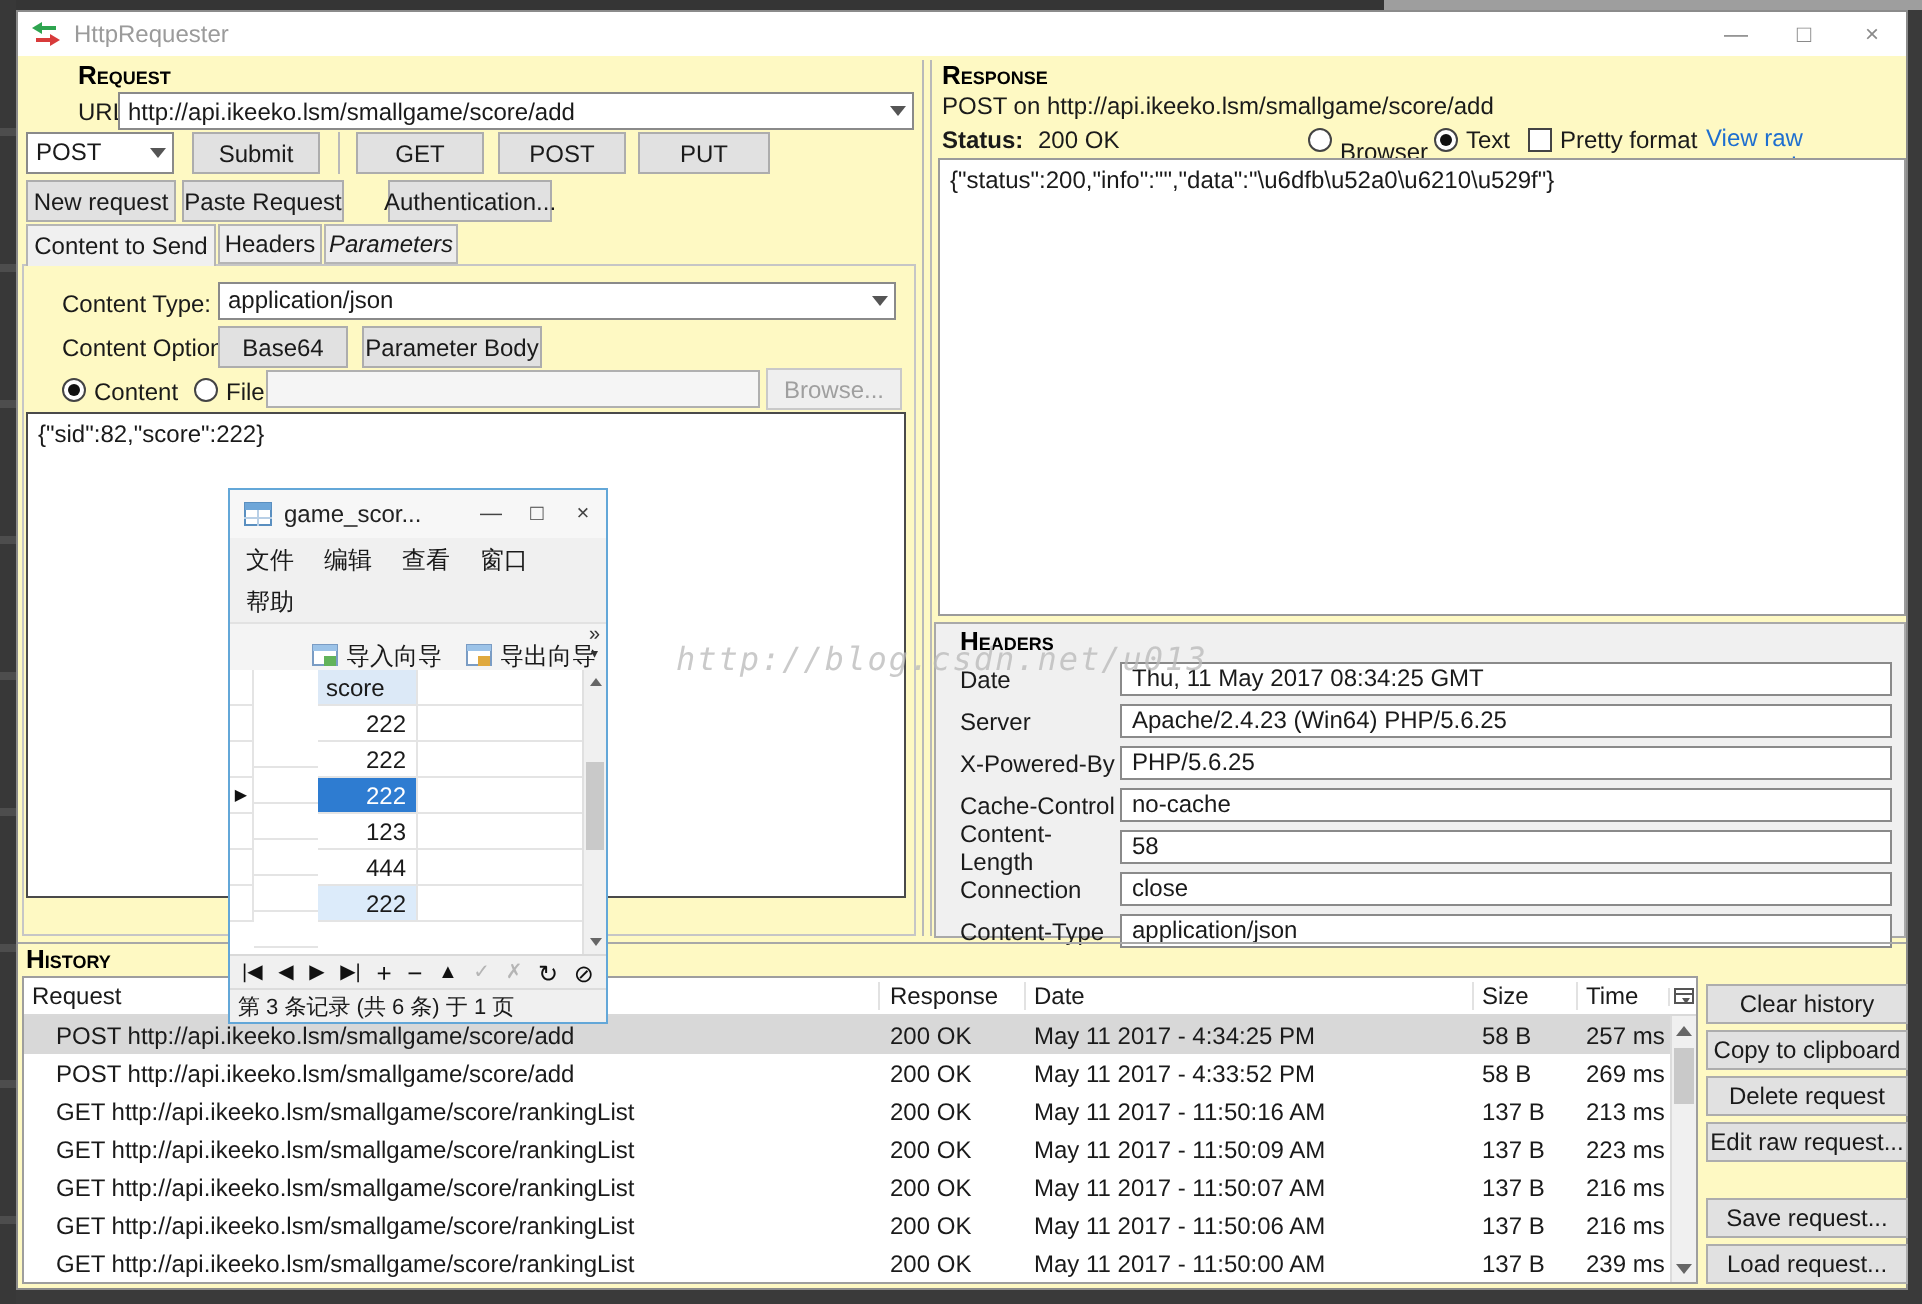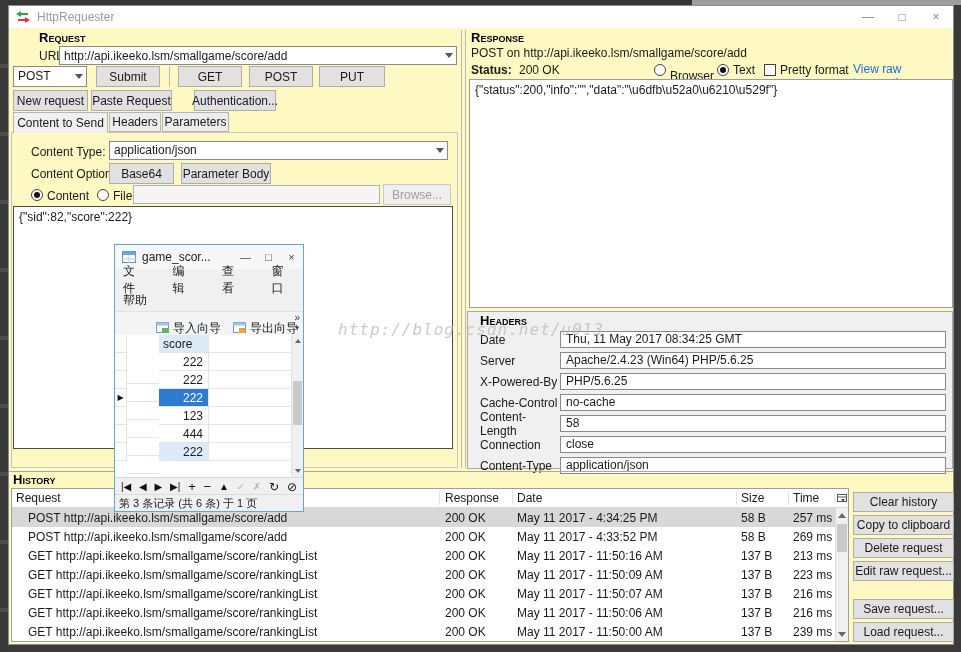--- a/index.html
+++ b/index.html
@@ -81,21 +81,21 @@
   .hist-btns .hbtn { position:relative; height:20px; background:#e1e1e1; border:1px solid #adadad;
     display:flex; align-items:center; justify-content:center; }
   .hist-btns .gap { margin-top:15px; }
 
   
   .nv-window { position:absolute; left:105px; top:238px; width:190px; height:268px; background:#f0f0f0;
     border:1px solid #63a7d8; z-index:30; }
   .nv-titlebar { height:24px; background:#f7f7f7; display:flex; align-items:center; padding-left:7px; }
   .nv-title { margin-left:6px; flex:1; color:#222; white-space:nowrap; overflow:hidden; }
   .nv-ctl { width:23px; text-align:center; color:#444; font-size:11px; }
-  .nv-menurow { display:flex; gap:26px; padding:3px 8px; height:21px; align-items:center; }
+  .nv-menurow { display:flex; gap:15px; padding:3px 8px; height:21px; }
   .nv-toolbar { height:24px; display:flex; align-items:center; gap:12px; padding:16px 5px;
     background:#f4f4f4; border-top:1px solid #e2e2e2; border-bottom:1px solid #d5d5d5; position:relative;justify-content:flex-end; }
   .nv-tool { display:flex; align-items:center; gap:4px; }
   .nv-overflow { position:absolute; right:3px; top:1px; display:flex; flex-direction:column;
     align-items:center; line-height:10px; color:#333; font-size:10px; }
   .nv-grid { position:absolute; left:0; top:90px; width:188px; height:142px; background:#fff; }
   .nv-gr { display:flex; height:18px; }
   .nv-cell { border-right:1px solid #e4e4e4; border-bottom:1px solid #e4e4e4; display:flex;
     align-items:center; overflow:hidden; }
   .nv-gut { width:12px; justify-content:center; font-size:8px; color:#111; }
@@ -160,21 +160,21 @@
     <div class="btn" style="left:169px; top:60px; width:64px; height:21px;">GET</div>
     <div class="btn" style="left:240px; top:60px; width:64px; height:21px;">POST</div>
     <div class="btn" style="left:310px; top:60px; width:66px; height:21px;">PUT</div>
 
     <div class="btn" style="left:4px; top:84px; width:75px; height:21px;">New request</div>
     <div class="btn" style="left:82px; top:84px; width:81px; height:21px;">Paste Request</div>
     <div class="btn" style="left:185px; top:84px; width:82px; height:21px;">Authentication...</div>
 
     <div class="tab active" style="left:4px; top:106px; width:95px;">Content to Send</div>
     <div class="tab" style="left:100px; top:106px; width:52px;">Headers</div>
-    <div class="tab" style="left:153px; top:106px; width:67px;">Parameters</div>
+    <div class="tab" style="left:153px; top:106px; width:67px;font-style:italic;">Parameters</div>
 
     <div class="frame" style="left:2px; top:126px; width:447px; height:336px;"></div>
 
     <span class="lbl" style="left:22px; top:139px;">Content Type:</span>
     <div class="tbox" style="left:100px; top:135px; width:339px; height:19px; line-height:15px;">
       <span>application/json</span>
     </div>
     <span class="combo-arrow" style="left:427px; top:142px;"></span>
 
     <span class="lbl" style="left:22px; top:161px;">Content Options:</span>

